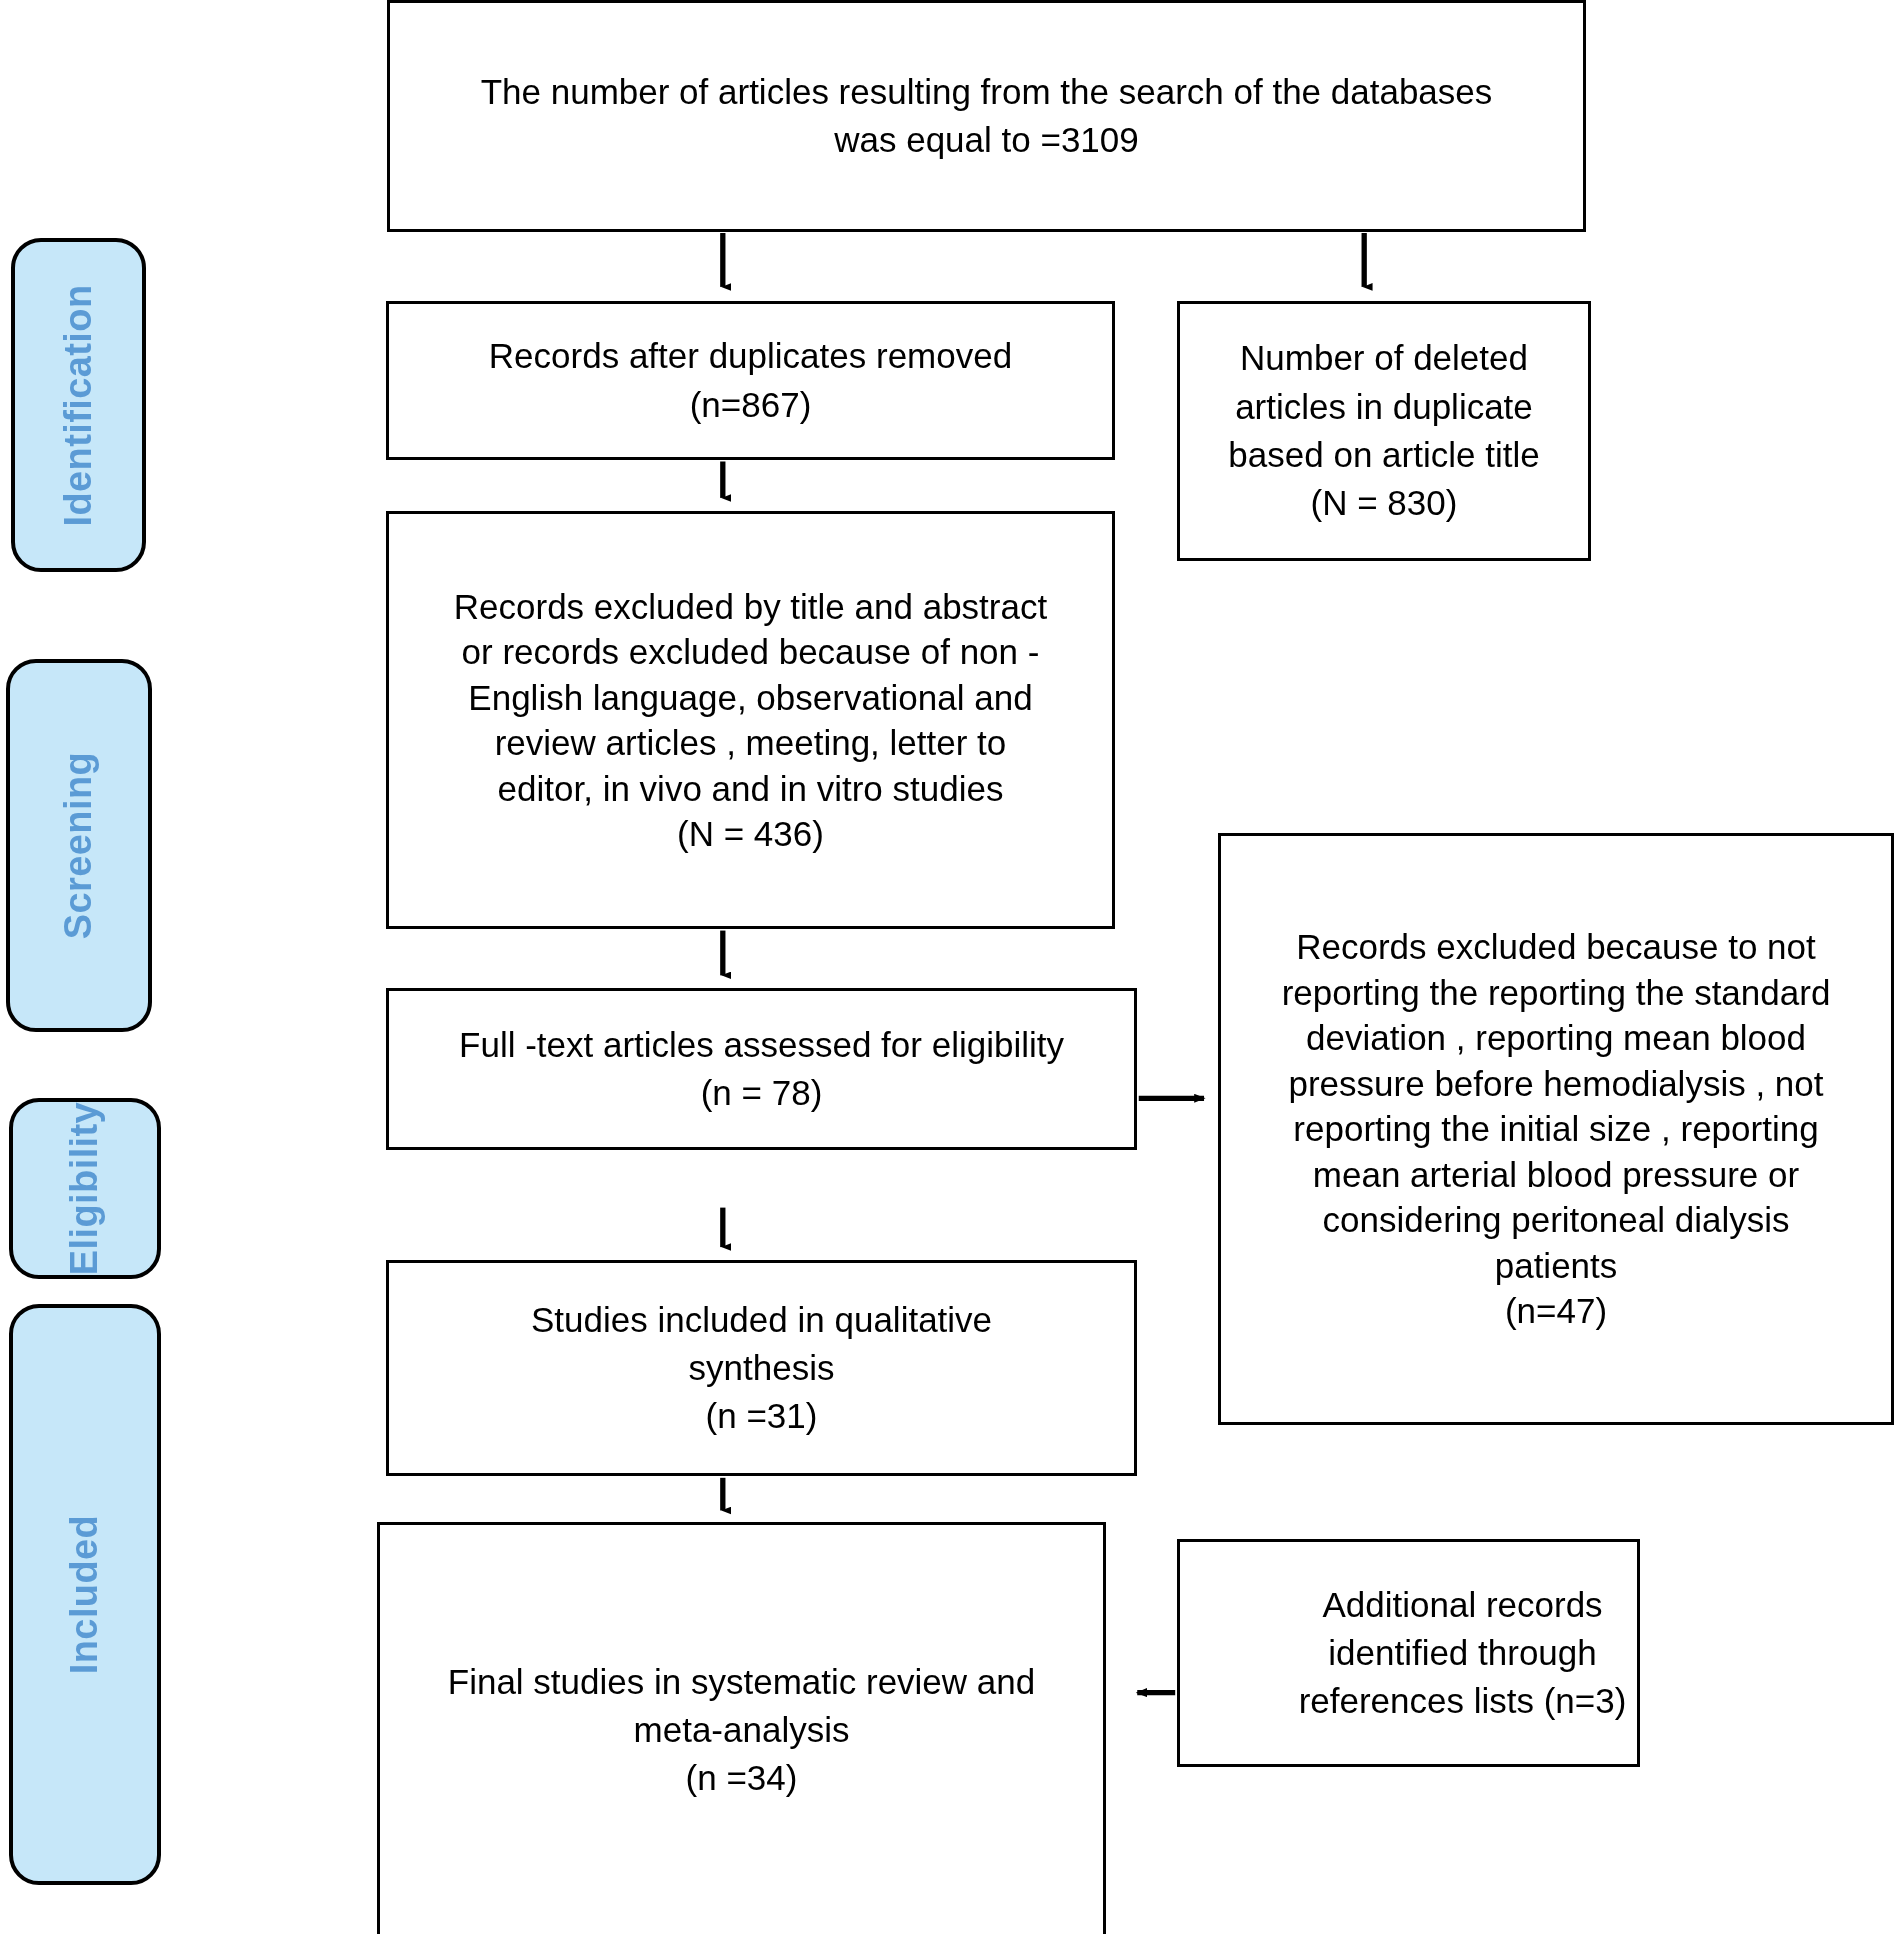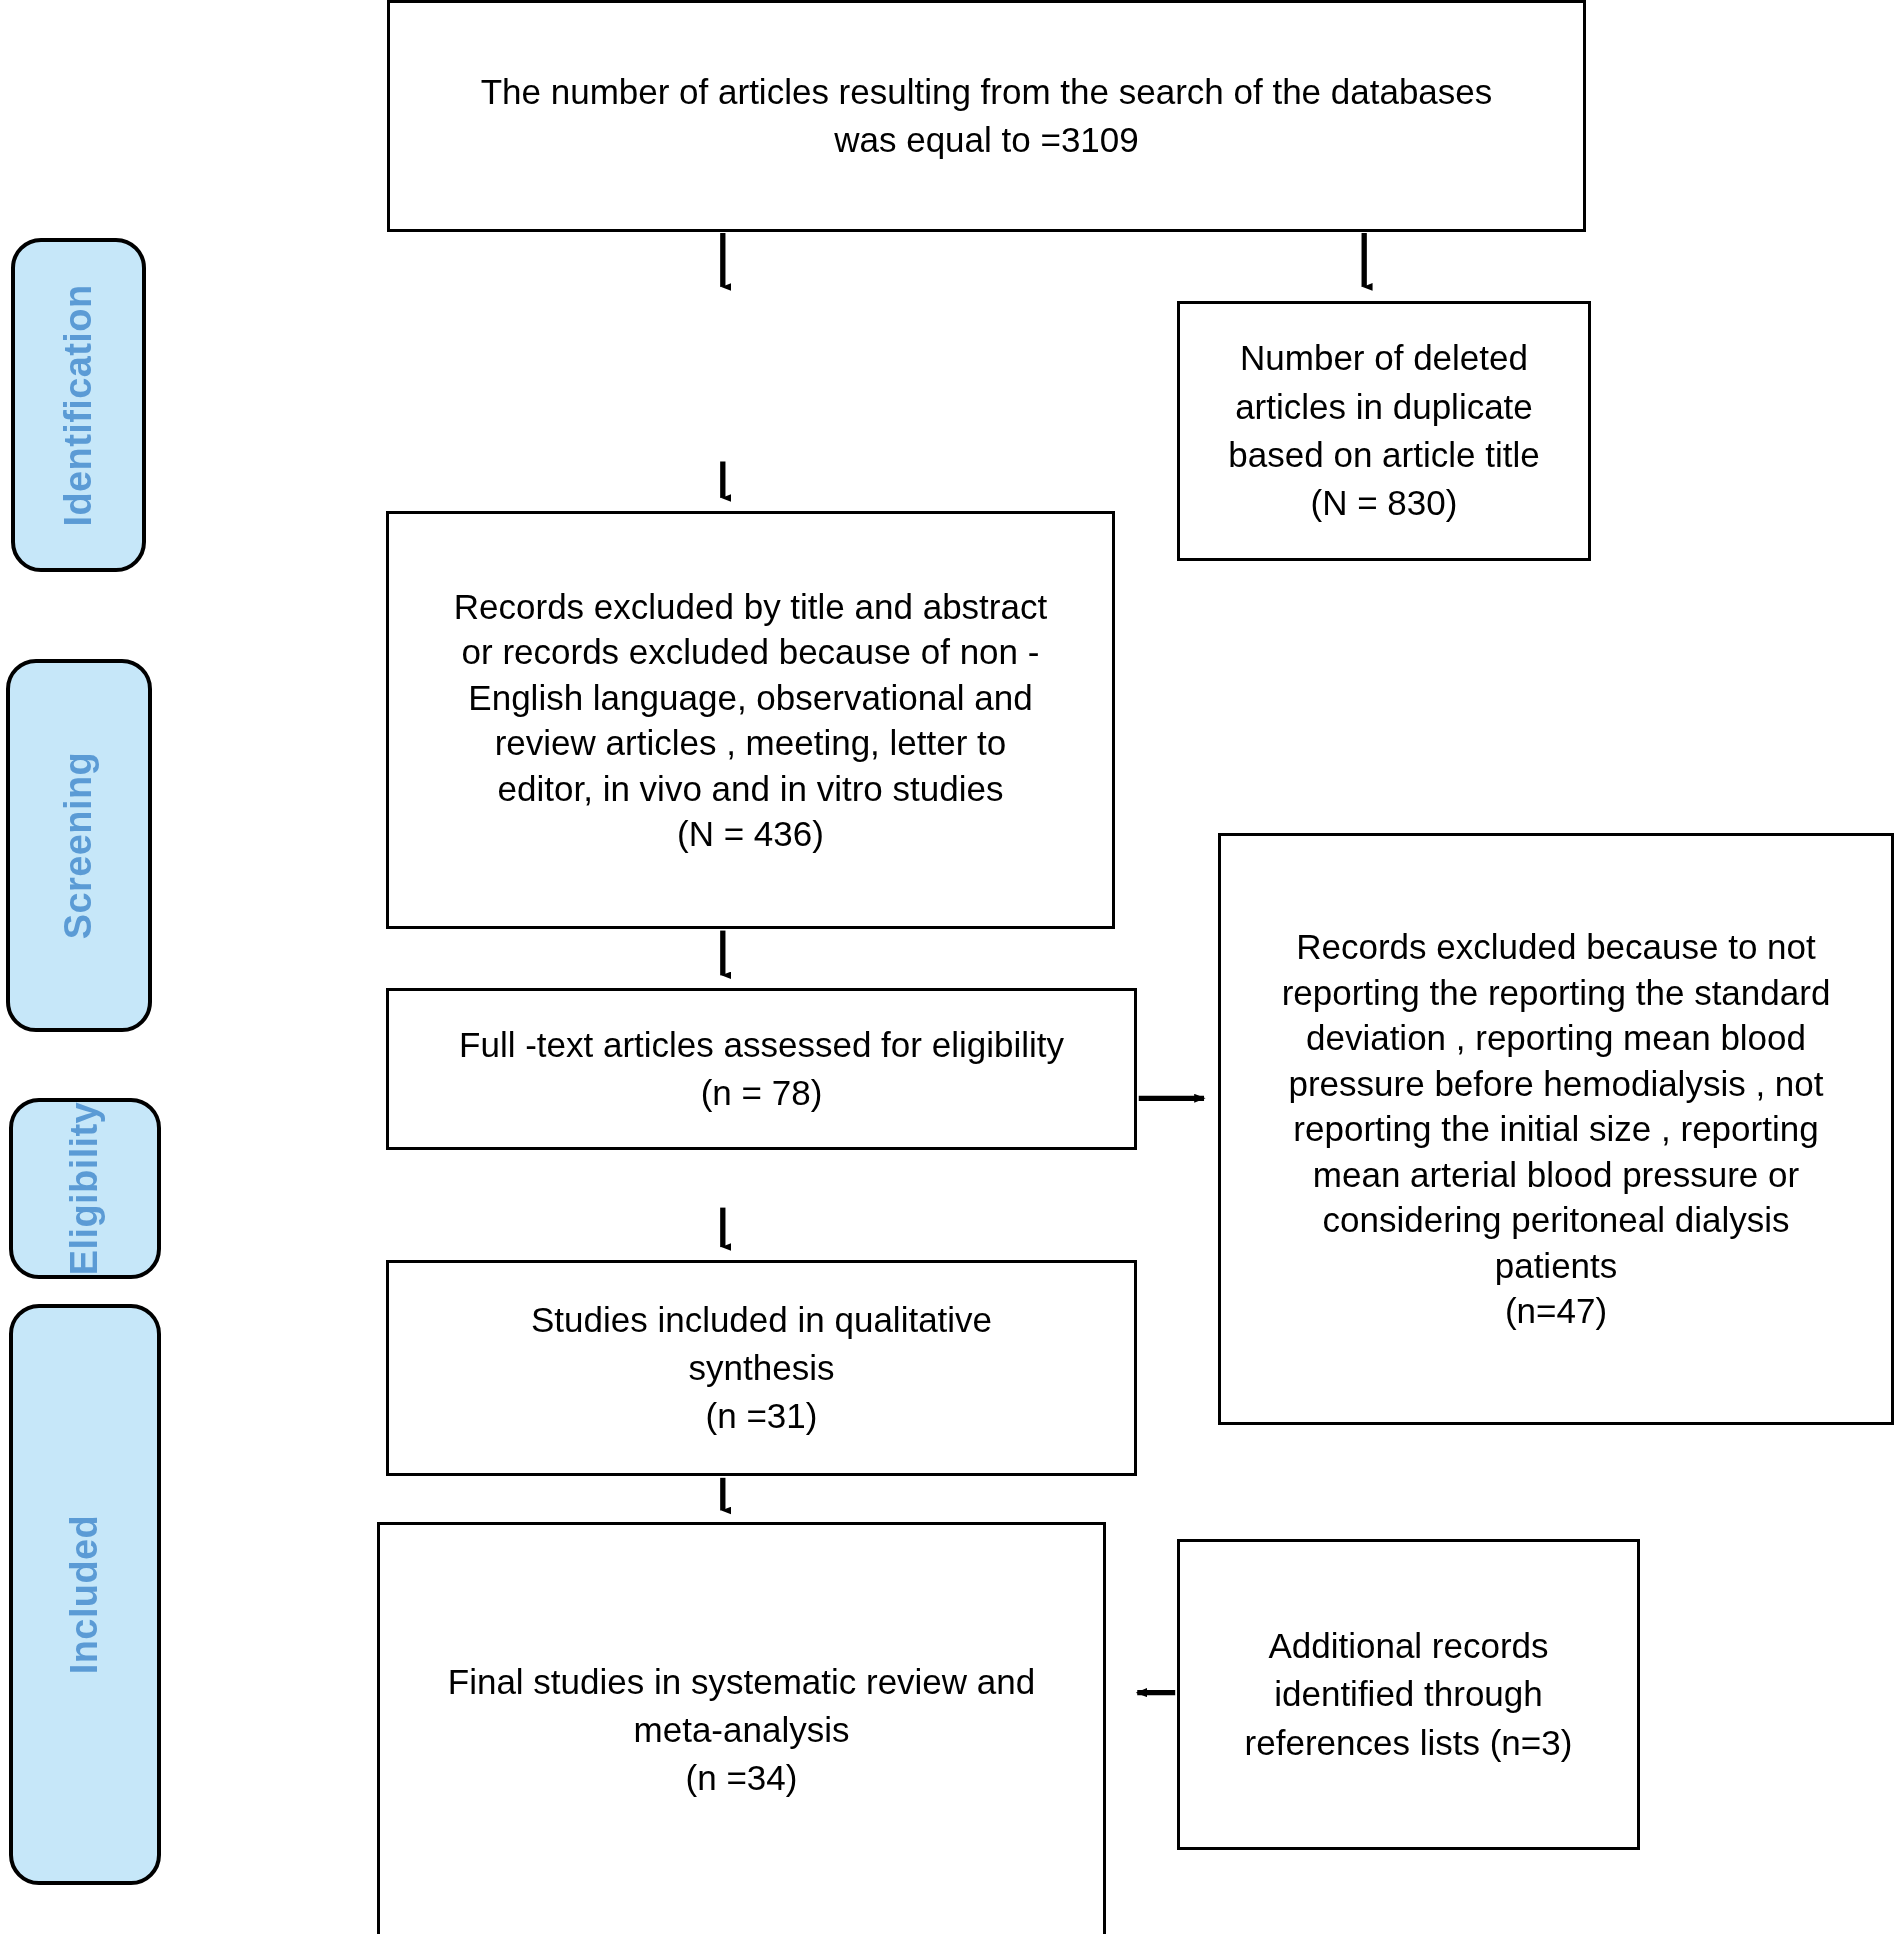--- a/index.html
+++ b/index.html
@@ -90,20 +90,24 @@
 
   <div class="stage-tab" style="left:9px; top:1304px; width:152px; height:581px;">
     <span class="stage-label">Included</span>
   </div>
 
   <div class="flow-box" style="left:387px; top:0px; width:1199px; height:232px;">
     <span class="box-text">The number of articles resulting from the search of the databases
 was equal to =3109</span>
   </div>
 
+  <div class="flow-box" style="left:386px; top:301px; width:729px; height:159px;">
+    <span class="box-text">Records after duplicates removed
+(n=867)</span>
+  </div>
 
   <div class="flow-box" style="left:1177px; top:301px; width:414px; height:260px;">
     <span class="box-text">Number of deleted
 articles in duplicate
 based on article title
 (N =  830)</span>
   </div>
 
   <div class="flow-box dense" style="left:386px; top:511px; width:729px; height:418px;">
     <span class="box-text">Records excluded by title and abstract
@@ -136,21 +140,21 @@
 synthesis
 (n =31)</span>
   </div>
 
   <div class="flow-box" style="left:377px; top:1522px; width:729px; height:416px;">
     <span class="box-text">Final studies in systematic review and
 meta-analysis
 (n =34)</span>
   </div>
 
-  <div class="flow-box" style="left:1177px; top:1539px; width:463px; height:311px;">
+  <div class="flow-box" style="left:1177px; top:1539px; width:463px; height:228px;justify-content:flex-end;">
     <span class="box-text">Additional records
 identified through
 references lists (n=3)</span>
   </div>
 
   <div class="conn" style="left:0; top:0; width:1898px; height:1934px;">
     <svg width="1898" height="1934" viewBox="0 0 2500 2548" xmlns="http://www.w3.org/2000/svg">
       <defs>
         <marker id="arrowDown" markerWidth="14" markerHeight="14" refX="5" refY="11" orient="auto" markerUnits="userSpaceOnUse">
           <path d="M0,0 L10,0 L5,13 Z" fill="#000000"></path>

